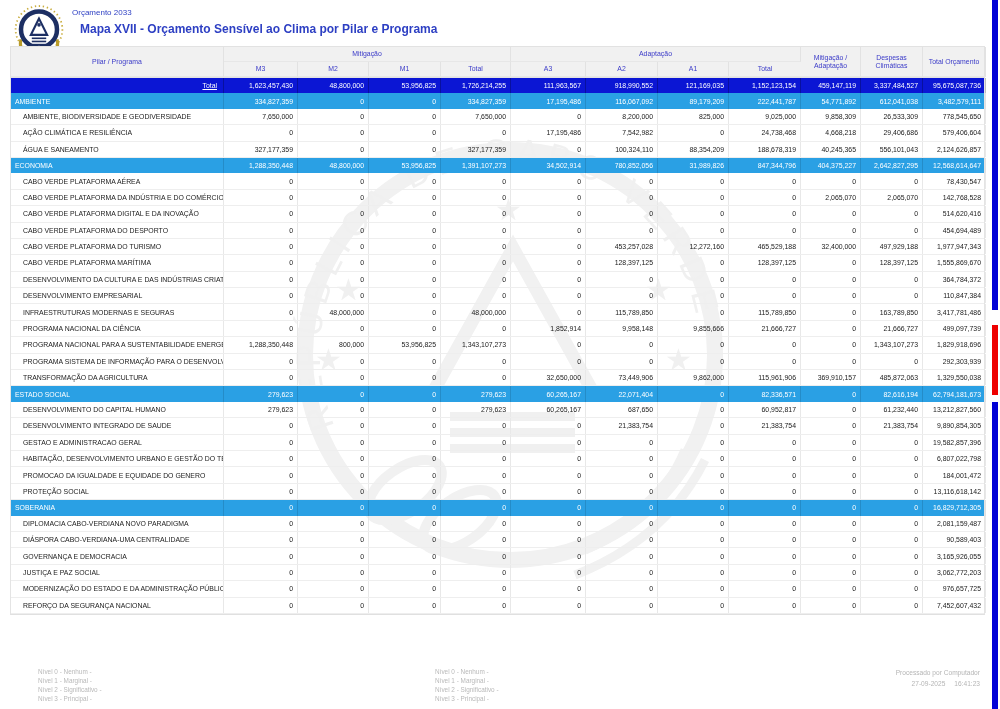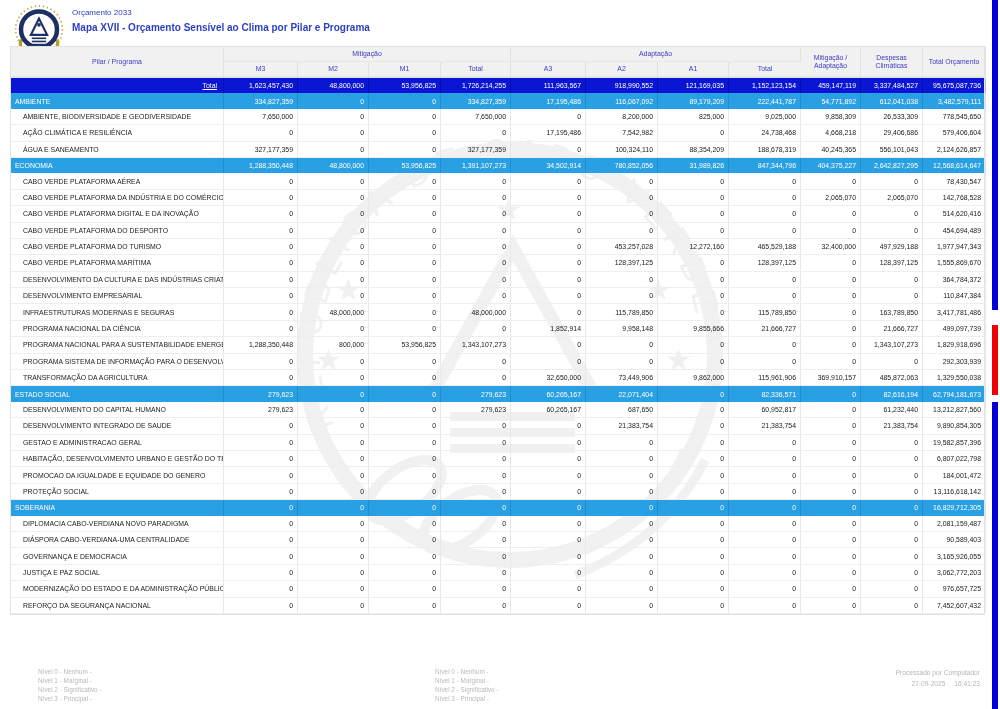--- a/index.html
+++ b/index.html
@@ -3,21 +3,21 @@
 <meta charset="utf-8">
 <style>
   html,body{margin:0;padding:0;}
   body{
     width:1000px;height:709px;position:relative;overflow:hidden;
     background:#ffffff;font-family:"Liberation Sans",sans-serif;
   }
   
   .logo{position:absolute;left:12px;top:5px;width:54px;height:56px;}
   .doc-label{position:absolute;left:72px;top:8px;font-size:8px;color:#2d3fc3;}
-  .doc-title{position:absolute;left:72px;top:22px;font-size:10px;font-weight:bold;color:#2d3fc3;}
+  .doc-title{position:absolute;left:80px;top:22px;font-size:12px;font-weight:bold;color:#2d3fc3;}
   
   .watermark{position:absolute;left:255px;top:120px;width:520px;height:480px;z-index:0;pointer-events:none;}
   
   .table{position:absolute;left:10px;top:46px;width:975px;z-index:1;font-size:6.9px;color:#1a1a1a;}
   .grid{display:grid;grid-template-columns:213px 74px 71px 72px 70px 75px 72px 71px 72px 60px 62px 63px;}
   .thead{background:#f1f1f1;color:#3a3ac8;border:1px solid #e2e2e2;grid-template-rows:15px 15px;}
   .hcell{display:flex;align-items:center;justify-content:center;text-align:center;
          border-right:1px solid #e2e2e2;border-bottom:1px solid #e7e7e7;line-height:1.15;padding:0 2px;}
   .hcell.span2{grid-row:1/3;}
   .hcell:last-child{border-right:none;}

